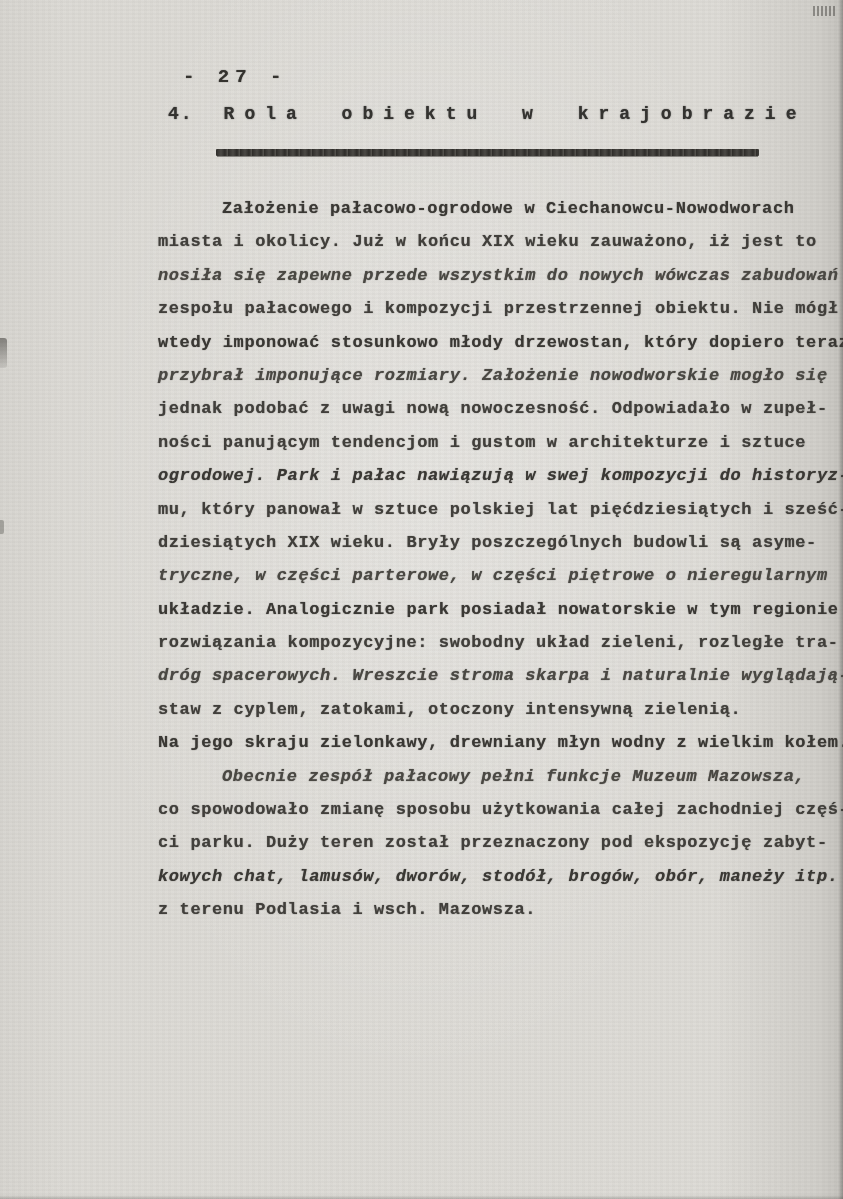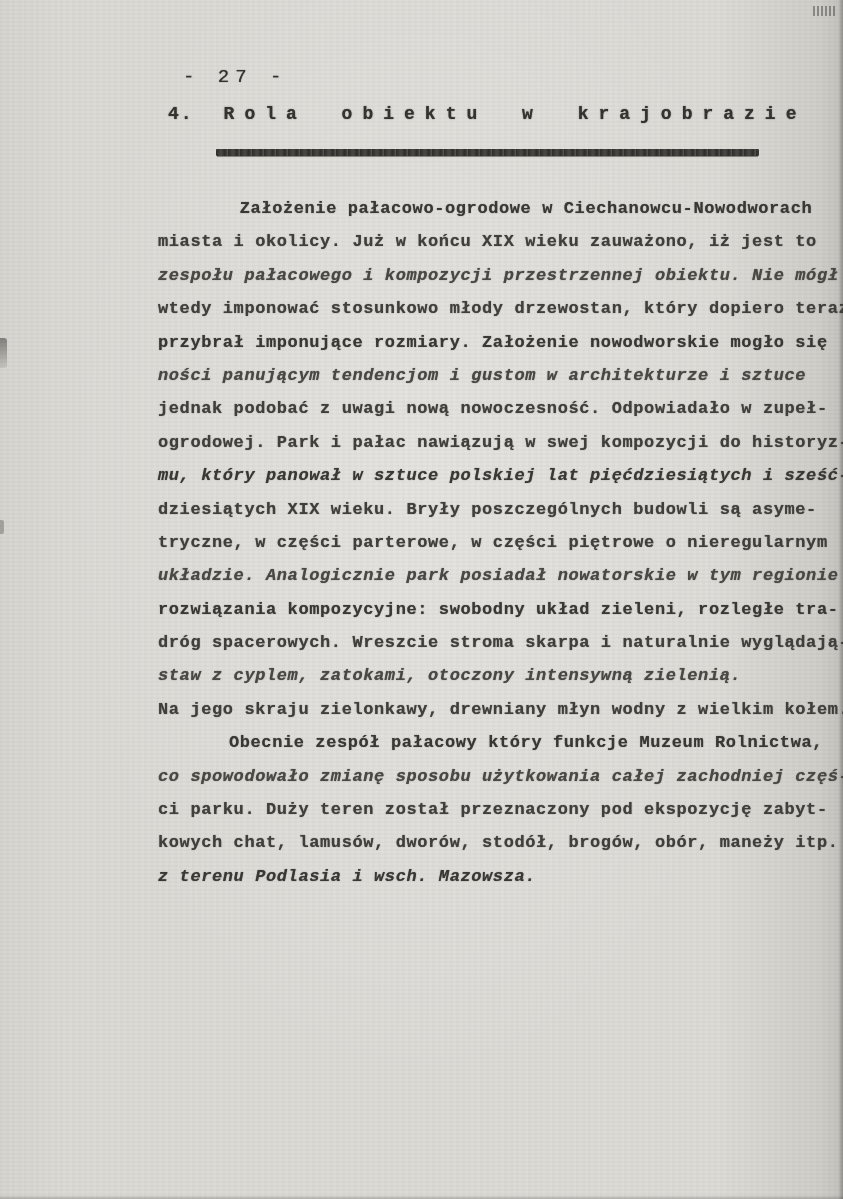--- a/index.html
+++ b/index.html
@@ -26,21 +26,21 @@
     background:
       repeating-linear-gradient(0deg, rgba(120,118,112,0.035) 0 2px, rgba(255,255,255,0.02) 2px 4px),
       repeating-linear-gradient(90deg, rgba(120,118,112,0.025) 0 3px, rgba(255,255,255,0.02) 3px 6px);
     pointer-events: none;
   }
   #page-number {
     position: absolute;
     top: 66px;
     left: 183px;
     font-size: 19px;
-    font-weight: normal;
+    font-weight: bold;
     letter-spacing: 6px;
     color: #35332f;
     text-shadow: 0 0 1px rgba(40,40,40,0.8);
     filter: blur(0.3px);
   }
   #heading {
     position: absolute;
     top: 104px;
     left: 168px;
     font-size: 18px;
@@ -82,21 +82,21 @@
     font-size: 17px;
     font-weight: bold;
     line-height: 33.4px;
     letter-spacing: 0.6px;
     color: #413f3b;
     text-shadow: 0 0 1.1px rgba(55,53,50,0.75);
     filter: blur(0.4px);
     white-space: nowrap;
   }
   #body-text .line { height: 33.4px; }
-  #body-text .line.indent { text-indent: 64px; text-align: center; }
+  #body-text .line.indent { text-indent: 64px; }
   
   #body-text .line:nth-child(3n)   { color: #4a4843; font-style: italic; }
   #body-text .line:nth-child(4n+1) { color: #3a3834; }
   
   .artifact { position: absolute; pointer-events: none; }
   #artifact-top-right {
     top: 6px; right: 8px; width: 22px; height: 10px;
     background:
       repeating-linear-gradient(90deg, rgba(70,68,64,0.5) 0 2px, rgba(0,0,0,0) 2px 4px);
     filter: blur(0.5px);
@@ -133,35 +133,36 @@
   <div id="page-number">- 27 -</div>
 
   <div id="heading">
     <span class="idx">4.</span><span class="title">Rola obiektu w krajobrazie</span>
   </div>
   <div id="heading-underline"></div>
 
   <div id="body-text">
       <div class="line indent">Założenie pałacowo-ogrodowe w Ciechanowcu-Nowodworach</div>
       <div class="line">miasta i okolicy. Już w końcu XIX wieku zauważono, iż jest to</div>
+      <div class="line">nosiła się zapewne przede wszystkim do nowych wówczas zabudowań</div>
       <div class="line">zespołu pałacowego i kompozycji przestrzennej obiektu. Nie mógł</div>
       <div class="line">wtedy imponować stosunkowo młody drzewostan, który dopiero teraz</div>
       <div class="line">przybrał imponujące rozmiary. Założenie nowodworskie mogło się</div>
+      <div class="line">jednak podobać z uwagi nową nowoczesność. Odpowiadało w zupeł-</div>
       <div class="line">ności panującym tendencjom i gustom w architekturze i sztuce</div>
-      <div class="line">jednak podobać z uwagi nową nowoczesność. Odpowiadało w zupeł-</div>
       <div class="line">ogrodowej. Park i pałac nawiązują w swej kompozycji do historyz-</div>
       <div class="line">mu, który panował w sztuce polskiej lat pięćdziesiątych i sześć-</div>
       <div class="line">dziesiątych XIX wieku. Bryły poszczególnych budowli są asyme-</div>
       <div class="line">tryczne, w części parterowe, w części piętrowe o nieregularnym</div>
       <div class="line">układzie. Analogicznie park posiadał nowatorskie w tym regionie</div>
       <div class="line">rozwiązania kompozycyjne: swobodny układ zieleni, rozległe tra-</div>
       <div class="line">dróg spacerowych. Wreszcie stroma skarpa i naturalnie wyglądają-</div>
       <div class="line">staw z cyplem, zatokami, otoczony intensywną zielenią.</div>
       <div class="line">Na jego skraju zielonkawy, drewniany młyn wodny z wielkim kołem.</div>
-      <div class="line indent">Obecnie zespół pałacowy który funkcje Muzeum Rolnictwa,</div>
+      <div class="line indent">Obecnie zespół pałacowy pełni funkcje Muzeum Mazowsza,</div>
       <div class="line">co spowodowało zmianę sposobu użytkowania całej zachodniej częś-</div>
       <div class="line">ci parku. Duży teren został przeznaczony pod ekspozycję zabyt-</div>
       <div class="line">kowych chat, lamusów, dworów, stodół, brogów, obór, maneży itp.</div>
       <div class="line">z terenu Podlasia i wsch. Mazowsza.</div>
     </div>
 
   <div id="artifact-top-right" class="artifact"></div>
   <div id="artifact-left-edge" class="artifact"></div>
   <div id="artifact-left-edge2" class="artifact"></div>
   <div id="edge-shadow-right"></div>

